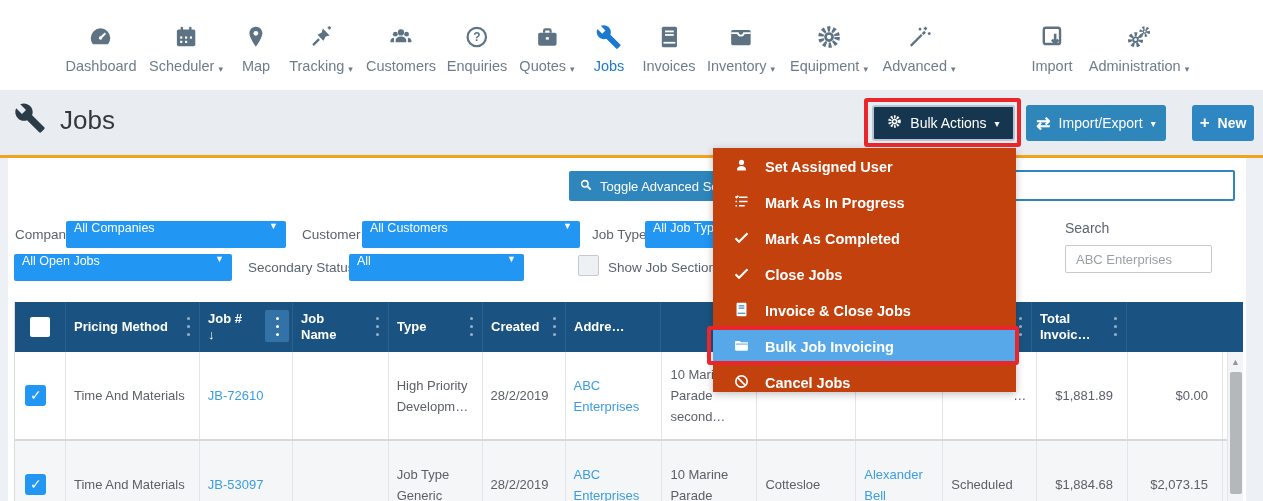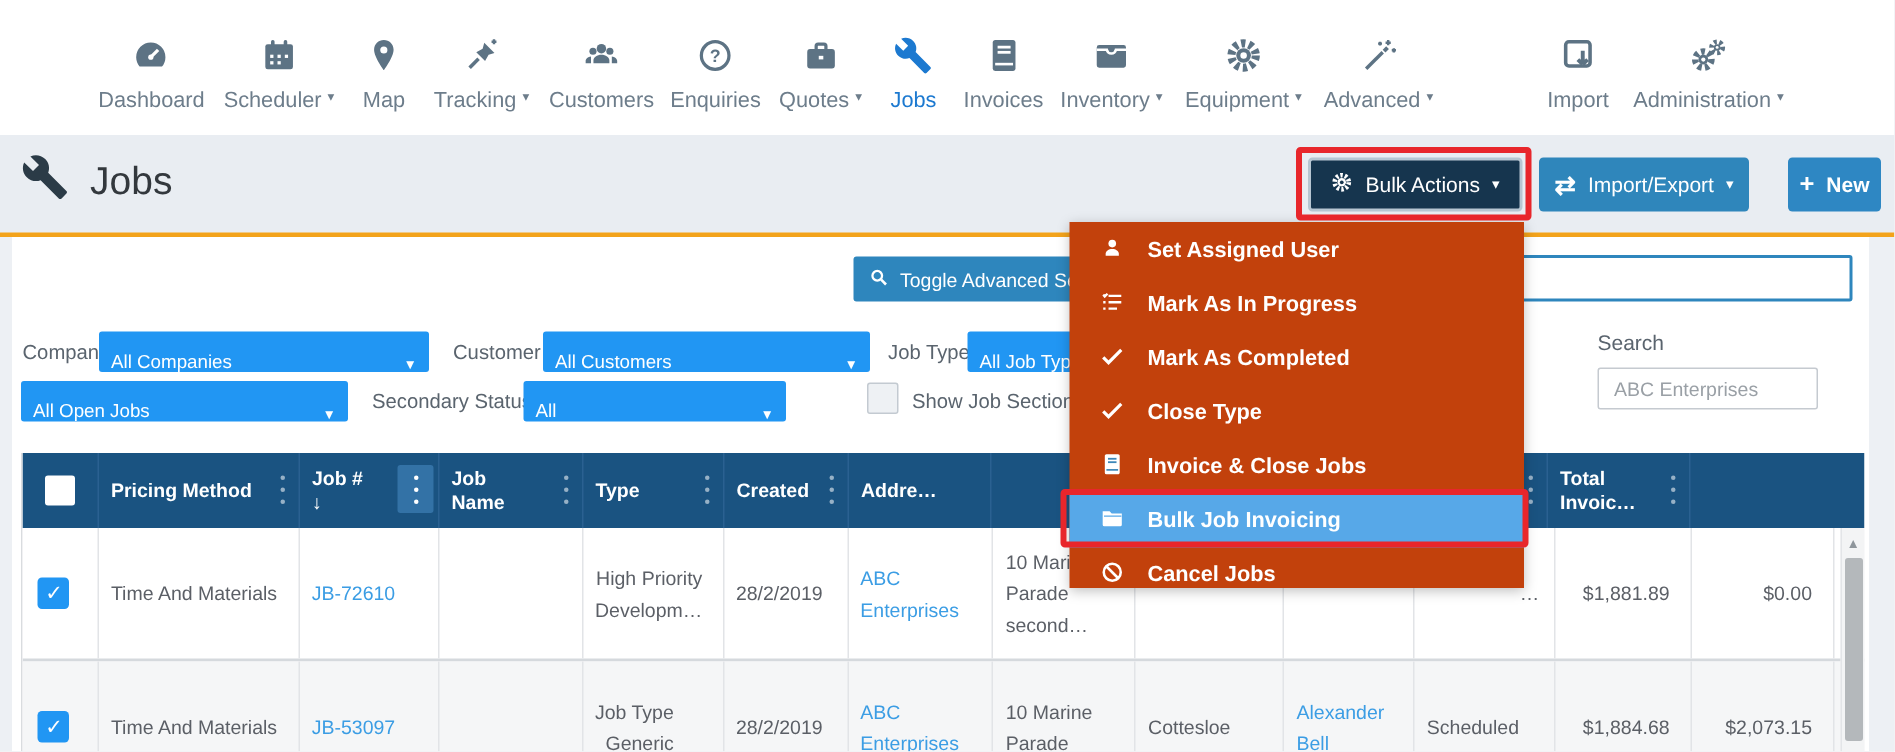--- a/index.html
+++ b/index.html
@@ -4,21 +4,21 @@
 <style>
   * { margin:0; padding:0; box-sizing:border-box; }
   html,body { background:#edf0f4; }
   body { font-family:"Liberation Sans", sans-serif; }
   #screen { position:relative; width:1263px; height:501px; overflow:hidden; background:#edf0f4; }
 
   
   .navbar { position:absolute; left:0; top:0; width:1263px; height:90px; background:#ffffff; }
   .nav-item { position:absolute; top:24px; transform:translateX(-50%); display:flex; flex-direction:column; align-items:center; cursor:pointer; }
   .nav-item svg { width:26px; height:26px; fill:#5d7384; }
-  .nav-item .nav-lbl { margin-top:4px; font-size:14.5px; color:#6d7d8b; display:flex; align-items:flex-start; gap:4px; white-space:nowrap; }
+  .nav-item .nav-lbl { margin-top:4px; font-size:14.5px; color:#6d7d8b; display:flex; align-items:flex-end; gap:4px; white-space:nowrap; }
   .nav-item .caret { font-size:9px; color:#6d7d8b; }
   .nav-item.active svg { fill:#1c79d0; }
   .nav-item.active .nav-lbl { color:#1c79d0; }
 
   
   .page-header { position:absolute; left:0; top:90px; width:1263px; height:65px; background:#e9edf2; }
   .page-title-wrap { position:absolute; left:14px; top:12px; display:flex; align-items:center; gap:14px; }
   .page-title-wrap svg { width:32px; height:32px; fill:#2b3b47; }
   .page-title { font-size:26px; color:#33383d; }
   .orange-rule { position:absolute; left:0; top:155px; width:1263px; height:3px; background:#f3a31b; }
@@ -43,37 +43,37 @@
   .menu-item svg { width:17px; height:17px; fill:#ffffff; flex:0 0 auto; }
   .menu-item.highlight { background:#57a8e8; }
 
   
   .toggle-adv { position:absolute; left:569px; top:171px; width:160px; height:30px; background:#2e86bd; border-radius:2px; color:#fff; font-size:13px; display:flex; align-items:center; gap:7px; padding-left:10px; white-space:nowrap; overflow:hidden; z-index:5; cursor:pointer; }
   .toggle-adv svg { width:14px; height:14px; flex:0 0 auto; }
   .adv-input { position:absolute; left:716px; top:170px; width:519px; height:31px; border:2px solid #2e86bd; border-radius:2px; background:#fff; z-index:4; font-size:13px; padding:0 8px; color:#444; }
 
   
   .flabel { position:absolute; font-size:13.5px; color:#5a646e; white-space:nowrap; }
-  .fselect { position:absolute; height:27px; background:#2196f3; border-radius:2px; color:#fff; font-size:12.5px; display:flex; align-items:flex-end; padding:0 22px 0 8px; cursor:pointer; white-space:nowrap; overflow:hidden; }
+  .fselect { position:absolute; height:27px; background:#2196f3; border-radius:2px; color:#fff; font-size:12.5px; display:flex; align-items:flex-start; padding:0 22px 0 8px; cursor:pointer; white-space:nowrap; overflow:hidden; }
   .fselect .sel-caret { position:absolute; right:8px; font-size:9px; color:#fff; }
   .fcheckbox { position:absolute; left:578px; top:255px; width:21px; height:21px; background:#eef1f4; border:1px solid #c3cad1; border-radius:2px; cursor:pointer; }
   .search-label { position:absolute; left:1065px; top:220px; font-size:14px; color:#5a646e; }
   .search-input { position:absolute; left:1065px; top:245px; width:147px; height:28px; border:1px solid #c5cad0; border-radius:2px; background:#fff; font-size:13px; color:#9aa0a6; padding:0 10px; font-family:"Liberation Sans", sans-serif; }
 
   
   .jobs-table { position:absolute; left:14px; top:302px; width:1229px; height:199px; overflow:hidden; border-left:1px solid #d9dcdf; }
   .thead { display:flex; height:50px; background:#1a5381; color:#fff; }
   .th { position:relative; display:flex; align-items:center; padding-left:8px; font-size:13px; font-weight:bold; line-height:16px; white-space:pre-line; border-right:1px solid #2a6191; }
   .trow { display:flex; height:89px; background:#fff; border-bottom:2px solid #d5d9dd; }
   .trow.alt { background:#f5f6f7; }
   .td { display:flex; align-items:center; padding:0 8px; font-size:13px; color:#5b5f66; line-height:21px; white-space:pre-line; border-right:1px solid #e2e4e7; overflow:hidden; }
   .td.money { justify-content:flex-end; padding-right:14px; }
   .td.ellip { justify-content:flex-end; padding-right:10px; }
   .td a, .link { color:#3b9de4; text-decoration:none; cursor:pointer; }
-  .c0{width:51px;} .c1{width:134px;} .c2{width:93px;} .c3{width:96px;} .c4{width:94px;text-align:right;} .c5{width:83px;}
+  .c0{width:51px;} .c1{width:134px;} .c2{width:93px;} .c3{width:96px;} .c4{width:94px;} .c5{width:83px;}
   .c6{width:97px;} .c7{width:95px;} .c8{width:99px;} .c9{width:87px;} .c10{width:94px;} .c11{width:91px;} .c12{width:95px;} .c13{width:20px; border-right:none;}
   .c0 { justify-content:center; padding-left:0; }
 
   .vdots { position:absolute; right:9px; top:50%; margin-top:-10px; width:3px; height:3px; border-radius:50%; background:rgba(255,255,255,.55); box-shadow:0 8px 0 rgba(255,255,255,.55), 0 16px 0 rgba(255,255,255,.55); }
   .dots-boxed { position:absolute; right:3px; top:8px; width:24px; height:32px; background:#3372a6; border-radius:2px; }
   .dots-boxed .vdots { right:10px; top:7px; margin-top:0; background:#fff; box-shadow:0 8px 0 #fff, 0 16px 0 #fff; }
 
   .hdr-checkbox { width:20px; height:20px; background:#fff; border-radius:2px; cursor:pointer; }
   .row-checkbox { width:21px; height:21px; background:#2196f3; border-radius:3px; color:#fff; font-size:14px; display:flex; align-items:center; justify-content:center; cursor:pointer; }
   .sort-arrow { display:block; }
@@ -421,21 +421,21 @@
     <div class="menu-item">
       <span><svg viewBox="0 0 24 24">
             <path d="M3.5 13l5 5L20.5 6" fill="none" stroke="#fff" stroke-width="3"></path>
           </svg></span>
       <span>Mark As Completed</span>
     </div>
     <div class="menu-item">
       <span><svg viewBox="0 0 24 24">
             <path d="M3.5 13l5 5L20.5 6" fill="none" stroke="#fff" stroke-width="3"></path>
           </svg></span>
-      <span>Close Type</span>
+      <span>Close Jobs</span>
     </div>
     <div class="menu-item">
       <span><svg viewBox="0 0 24 24">
             <path d="M6.5 2.5h11c.8 0 1.5.7 1.5 1.5v16c0 .8-.7 1.5-1.5 1.5h-11A1.5 1.5 0 0 1 5 20V4c0-.8.7-1.5 1.5-1.5z"></path>
             <rect x="8" y="6" width="8" height="1.7" fill="#3d87b8"></rect>
             <rect x="8" y="9.2" width="8" height="1.7" fill="#3d87b8"></rect>
             <rect x="6.5" y="16.5" width="11" height="1.6" fill="#3d87b8"></rect>
           </svg></span>
       <span>Invoice &amp; Close Jobs</span>
     </div>

